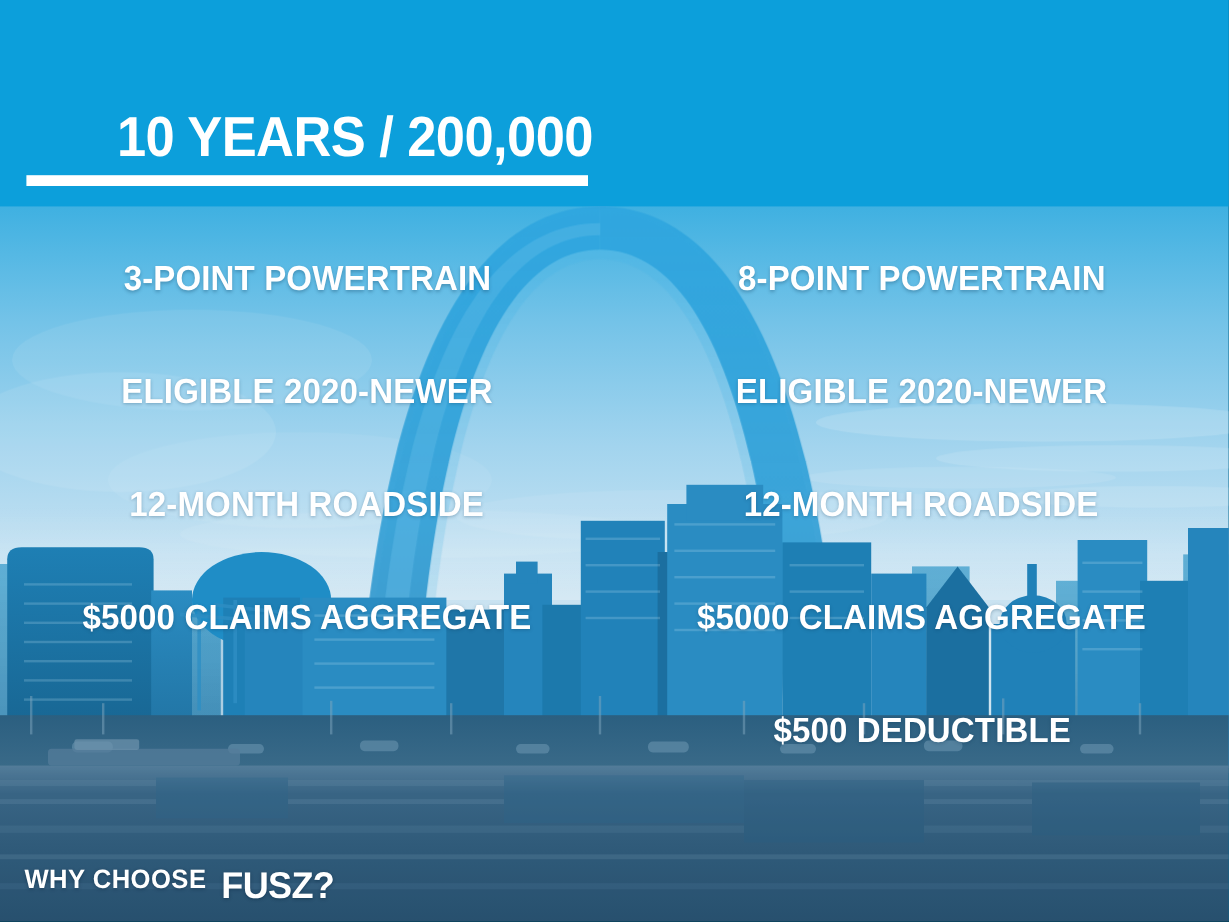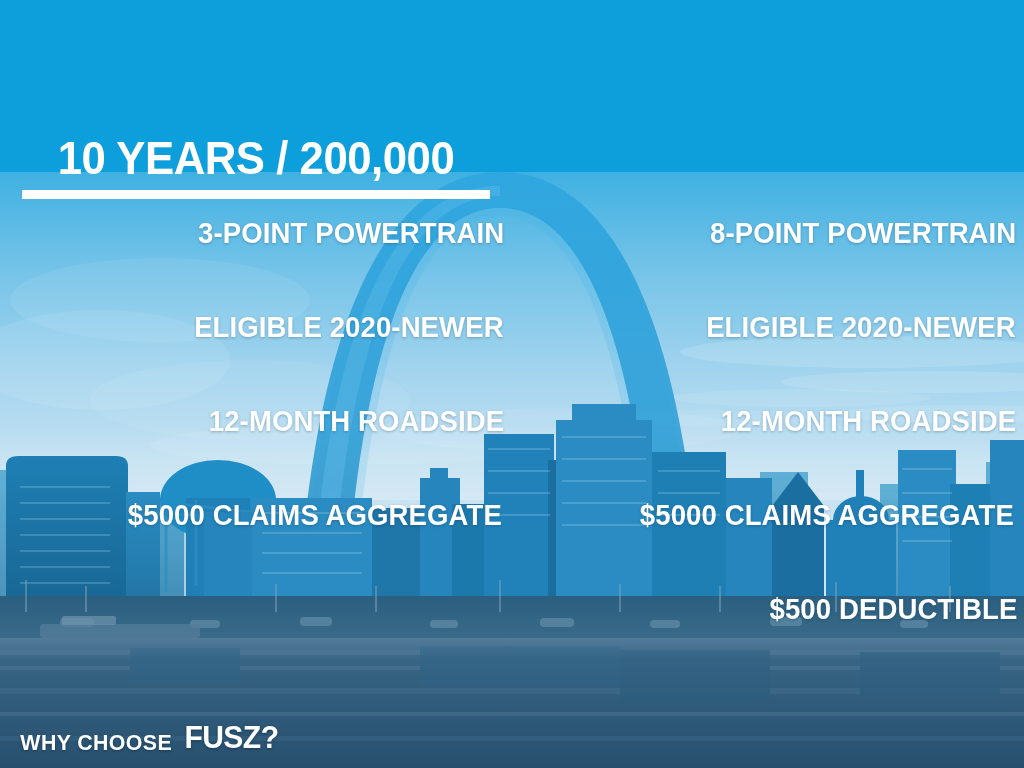--- a/index.html
+++ b/index.html
@@ -45,22 +45,21 @@
     position: relative;
     width: 50%;
     height: 100%;
   }
 
   .col-head {
     position: absolute;
     top: 88px;
     left: 0;
     width: 100%;
-    text-align: center;
-    margin-top: 44px;
+    text-align: right;
   }
   .col-head-text {
     display: block;
     font-size: 47px;
     line-height: 52px;
     font-weight: 700;
     color: #FFFFFF;
     letter-spacing: -0.5px;
     transform: scaleX(0.93);
     white-space: nowrap;
@@ -77,39 +76,39 @@
   .col-list {
     position: absolute;
     top: 186px;
     left: 0;
     width: 100%;
   }
   .row {
     height: 94px;
     display: flex;
     align-items: center;
-    justify-content: flex-end;
+    justify-content: center;
   }
   .row-text {
     font-size: 29px;
     font-weight: 700;
     color: #FFFFFF;
     letter-spacing: 0.1px;
     white-space: nowrap;
     transform: scaleX(0.95);
     text-shadow: 0 1px 3px rgba(10,50,80,0.30);
   }
 
   
   .brand {
     position: absolute;
     left: 18px;
     bottom: 12px;
     display: flex;
-    align-items: flex-end;
+    align-items: flex-start;
     gap: 9px;
     z-index: 25;
     text-shadow: 0 1px 3px rgba(5,30,55,0.45);
   }
   .brand-why {
     font-size: 22px;
     font-weight: 700;
     color: #FFFFFF;
     letter-spacing: 0.4px;
     transform: scaleX(0.97);

